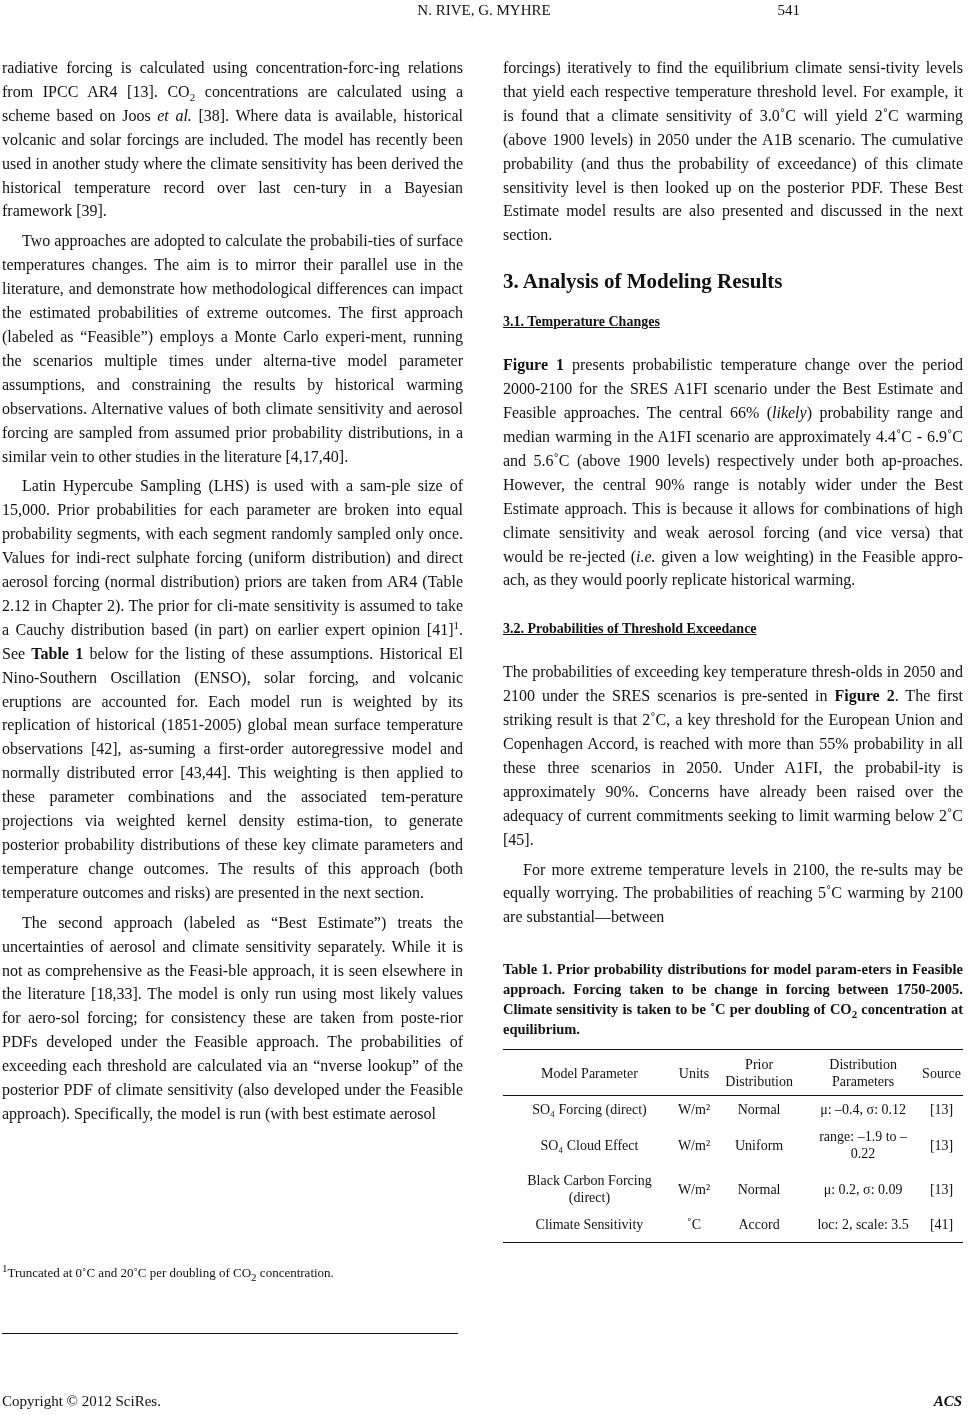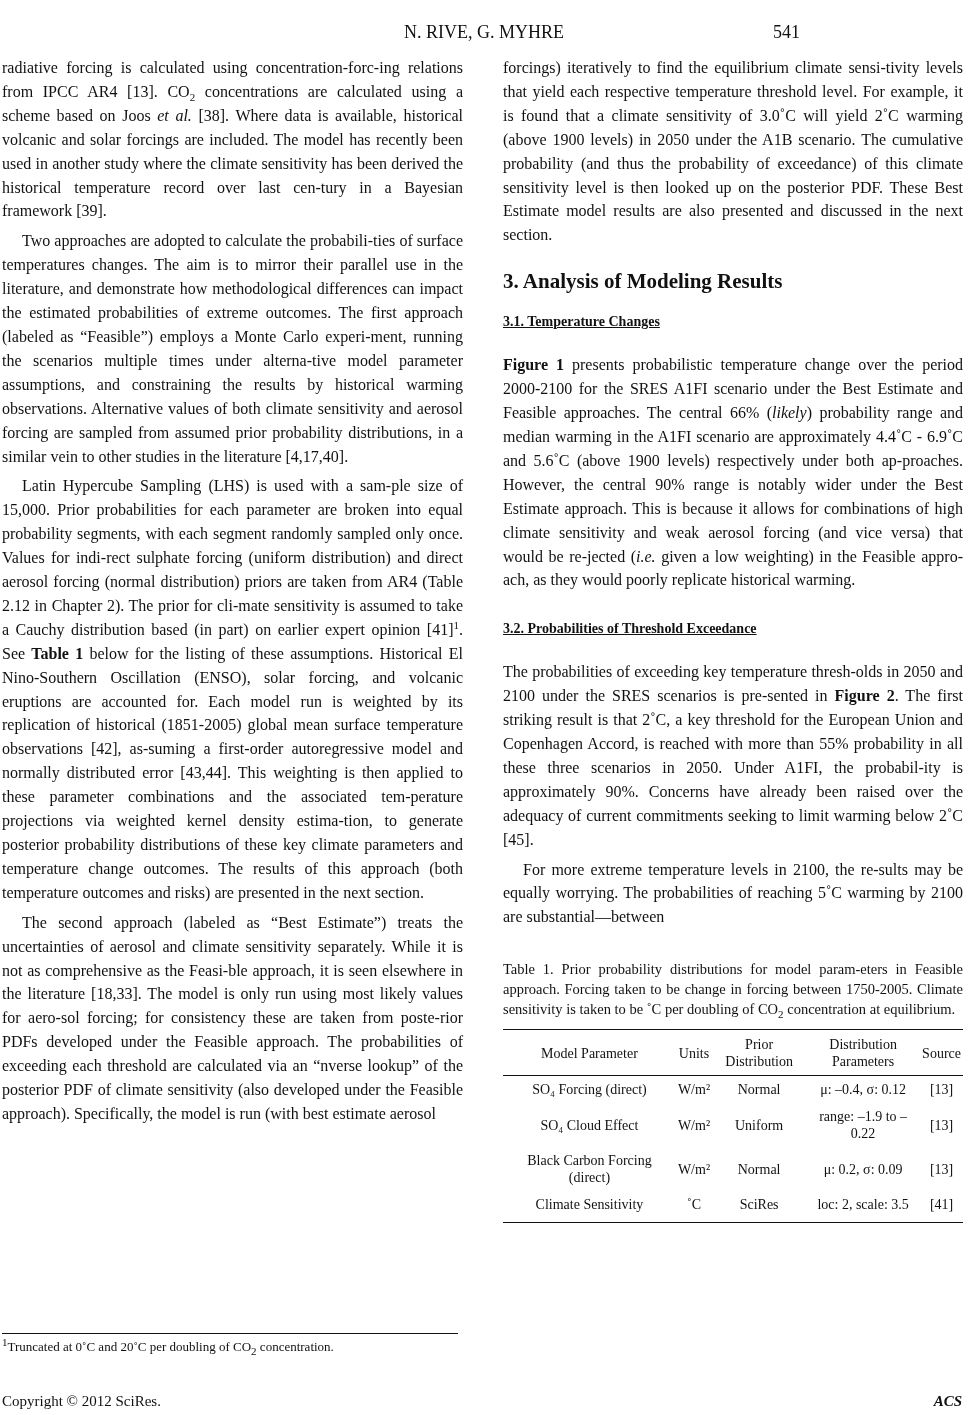--- a/index.html
+++ b/index.html
@@ -3,22 +3,21 @@
   <meta charset="utf-8">
   <style>
     html, body { margin: 0; padding: 0; background: #ffffff; }
     body {
       width: 968px; height: 1415px; position: relative; overflow: hidden;
       font-family: "Liberation Serif", "DejaVu Serif", serif;
       color: #111;
     }
     .running-head {
       position: absolute; top: 2px; left: 0; width: 804px; height: 20px;
-      font-size: 18px;
-      margin-top: 20px;
+      font-size: 15px;
     }
     .running-head .authors { position: absolute; left: 0; width: 968px; text-align: center; top: 0; }
     .running-head .pageno { position: absolute; right: 4px; top: 0; }
 
     .col {
       position: absolute; top: 56px;
       font-size: 16px; line-height: 23.9px;
       text-align: justify; hyphens: manual;
     }
     .col-left { left: 2px; width: 461px; }
@@ -30,36 +29,36 @@
     h2.section {
       font-size: 21px; font-weight: bold; margin: 20px 0 0 0; line-height: 28px;
     }
     h3.subsection {
       font-size: 14px; font-weight: bold; margin: 14px 0 0 0; line-height: 26px; text-decoration: underline;
     }
     h3.subsection.spaced { margin-top: 24px; }
     .col p.first { margin-top: 18px; }
 
     .table-caption {
-      margin-top: 30px; font-weight: normal; font-size: 14.5px; line-height: 20px; text-align: justify;
+      margin-top: 30px; font-weight: bold; font-size: 14.5px; line-height: 20px; text-align: justify;
     }
     table.params {
       width: 100%; border-collapse: collapse; margin-top: 10px;
       font-size: 14px; line-height: 17px; text-align: center;
     }
     table.params th { font-weight: normal; padding: 6px 2px 5px 2px; border-top: 1.5px solid #111; border-bottom: 1.5px solid #111; }
     table.params td { padding: 5px 2px; vertical-align: middle; }
     table.params tr.last td { border-bottom: 1.5px solid #111; padding-bottom: 9px; }
     .it { font-style: italic; }
 
     .footnote-rule {
       position: absolute; left: 2px; top: 1333px; width: 456px; border-top: 1.3px solid #111;
     }
     .footnote {
-      position: absolute; left: 2px; top: 1339px; font-size: 13px; line-height: 16px;
+      position: absolute; left: 2px; top: 1265px; font-size: 13px; line-height: 16px;
     }
     .copyright {
       position: absolute; left: 2px; top: 1393px; font-size: 15px;
     }
     .journal {
       position: absolute; right: 6px; top: 1393px; font-size: 15px; font-style: italic; font-weight: bold;
     }
   </style>
 </head>
 <body>
@@ -123,21 +122,21 @@
       <tr>
         <td>Black Carbon Forcing (direct)</td>
         <td>W/m²</td>
         <td>Normal</td>
         <td>μ: 0.2, σ: 0.09</td>
         <td>[13]</td>
       </tr>
       <tr class="last">
         <td>Climate Sensitivity</td>
         <td>˚C</td>
-        <td>SciRes</td>
+        <td>Accord</td>
         <td>loc: 2, scale: 3.5</td>
         <td>[41]</td>
       </tr>
     </tbody>
   </table>
 </div>
 
 <div class="footnote-rule"></div>
 <div class="footnote"><sup>1</sup><span>Truncated at 0˚C and 20˚C per doubling of CO</span><sub>2</sub><span> concentration.</span></div>
 

